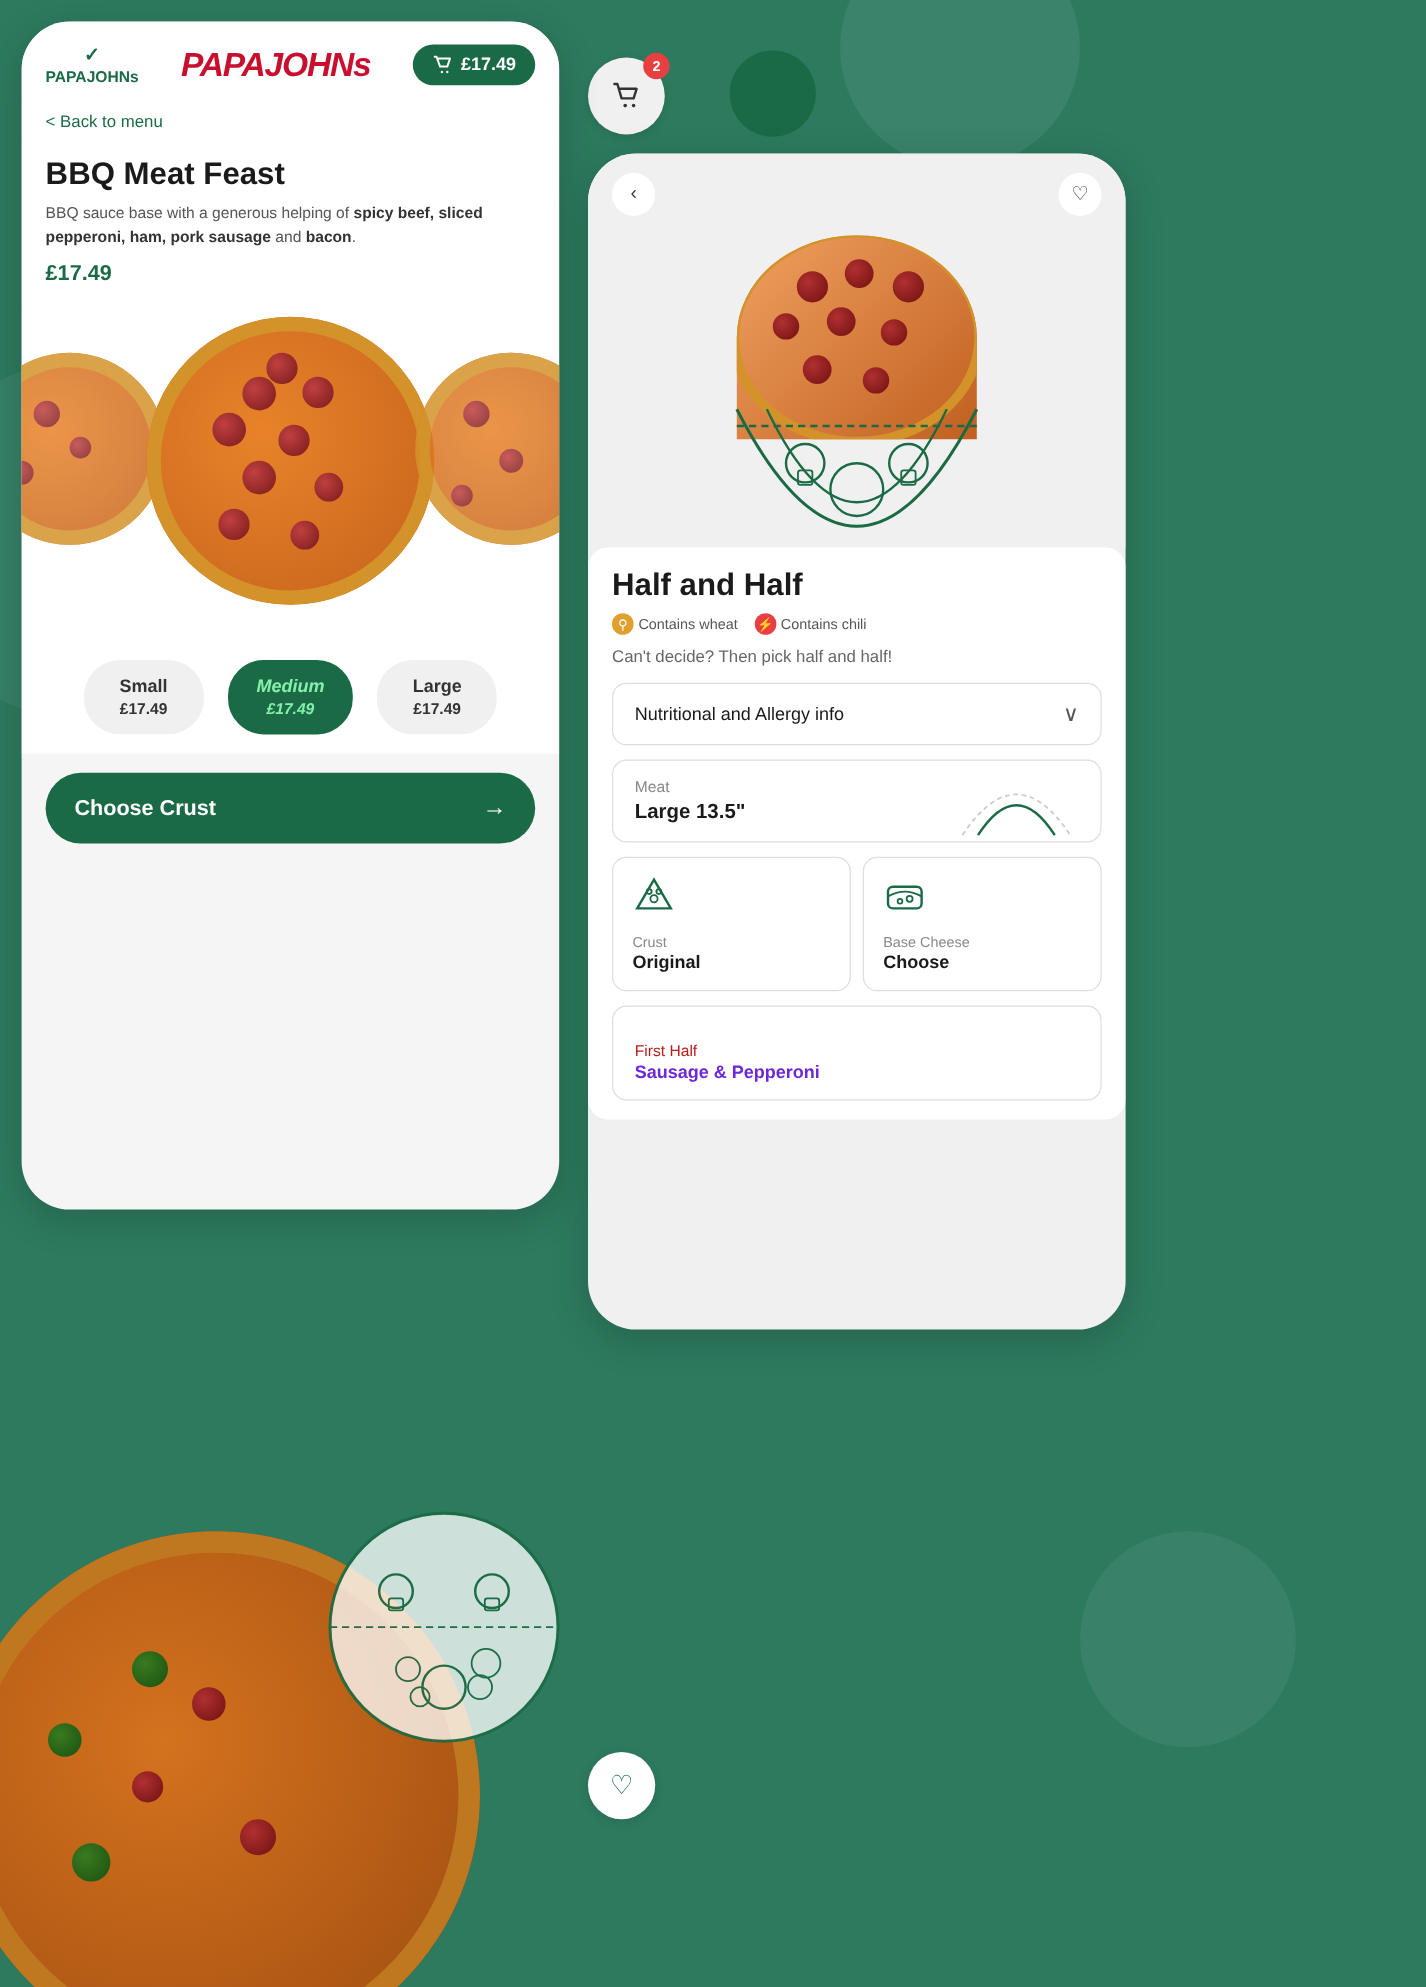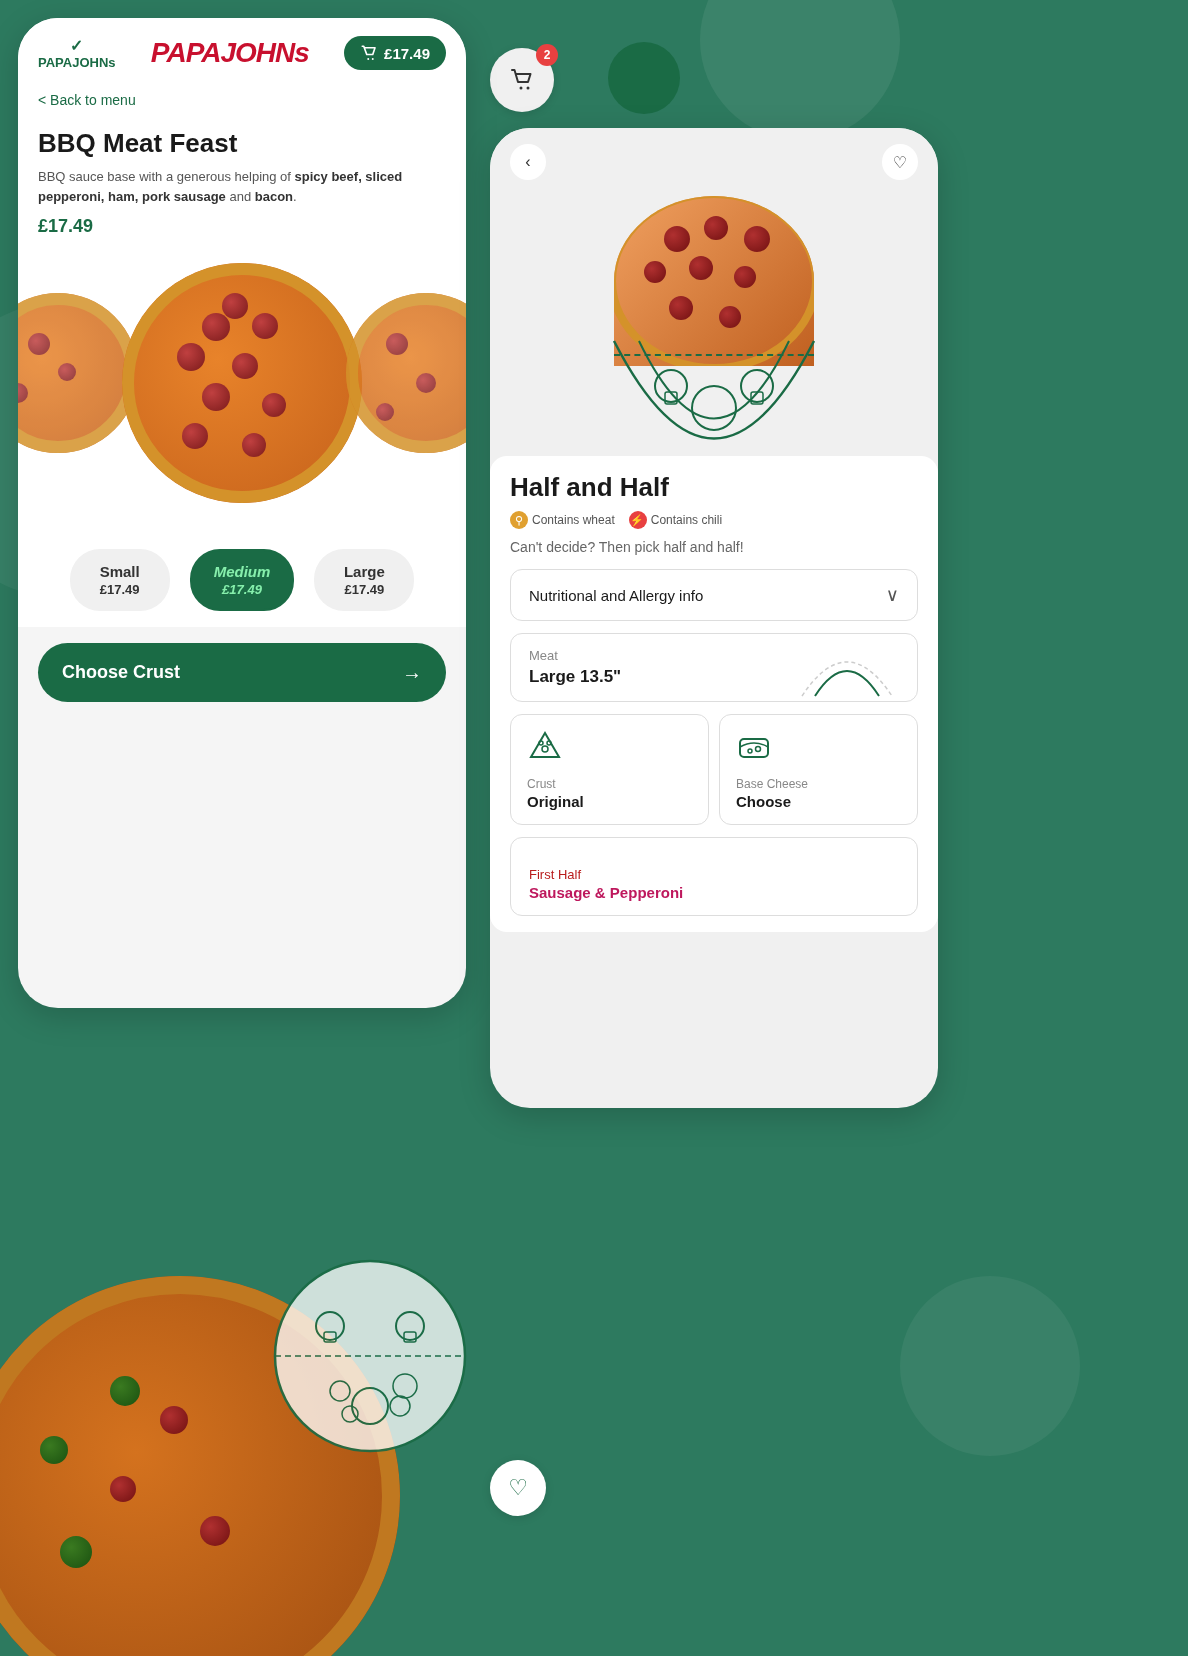--- a/index.html
+++ b/index.html
@@ -429,21 +429,21 @@
     .first-half-info .fh-label {
       font-size: 13px;
       color: #b91c1c;
       margin-bottom: 2px;
       margin-top: 15px;
     }
 
     .first-half-info .fh-value {
       font-size: 15px;
       font-weight: 700;
-      color: #be185d;
+      color: #6d28d9;
     }
 
     
     .cart-bubble {
       position: absolute;
       left: 490px;
       top: 48px;
       width: 64px;
       height: 64px;
       background: #f0f0f0;

